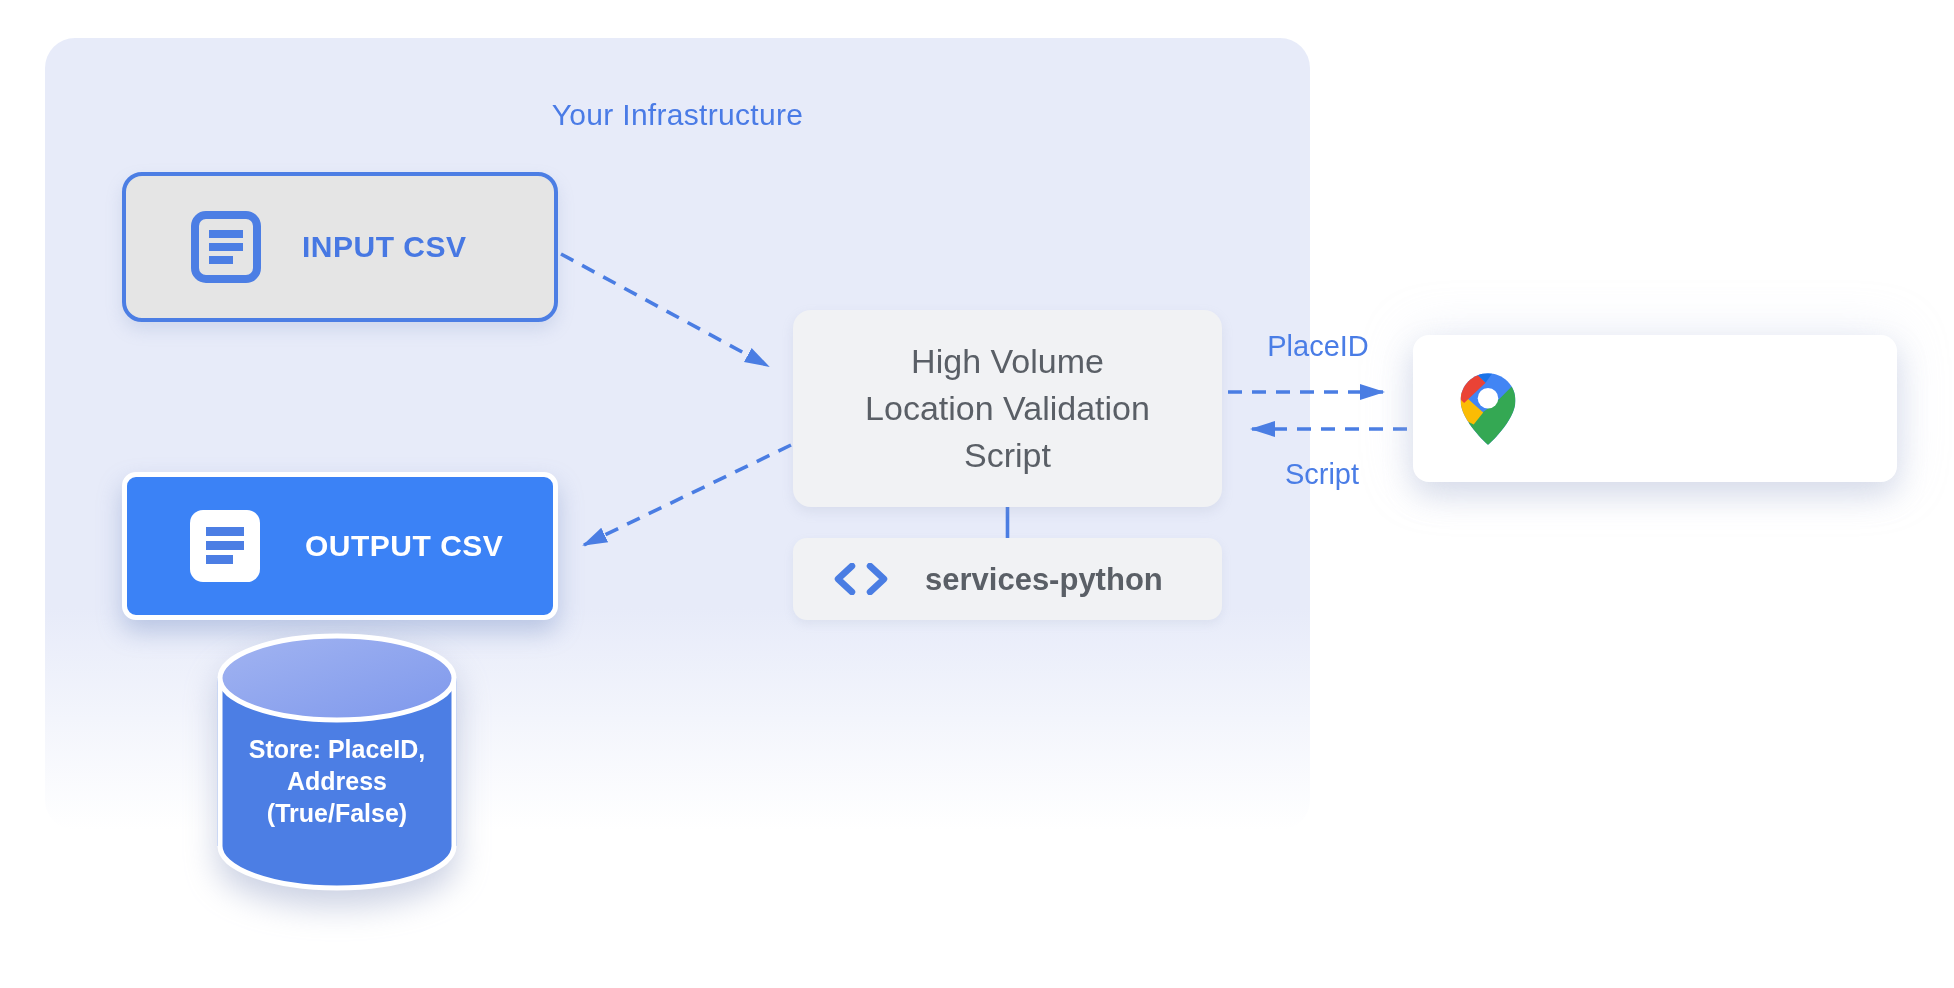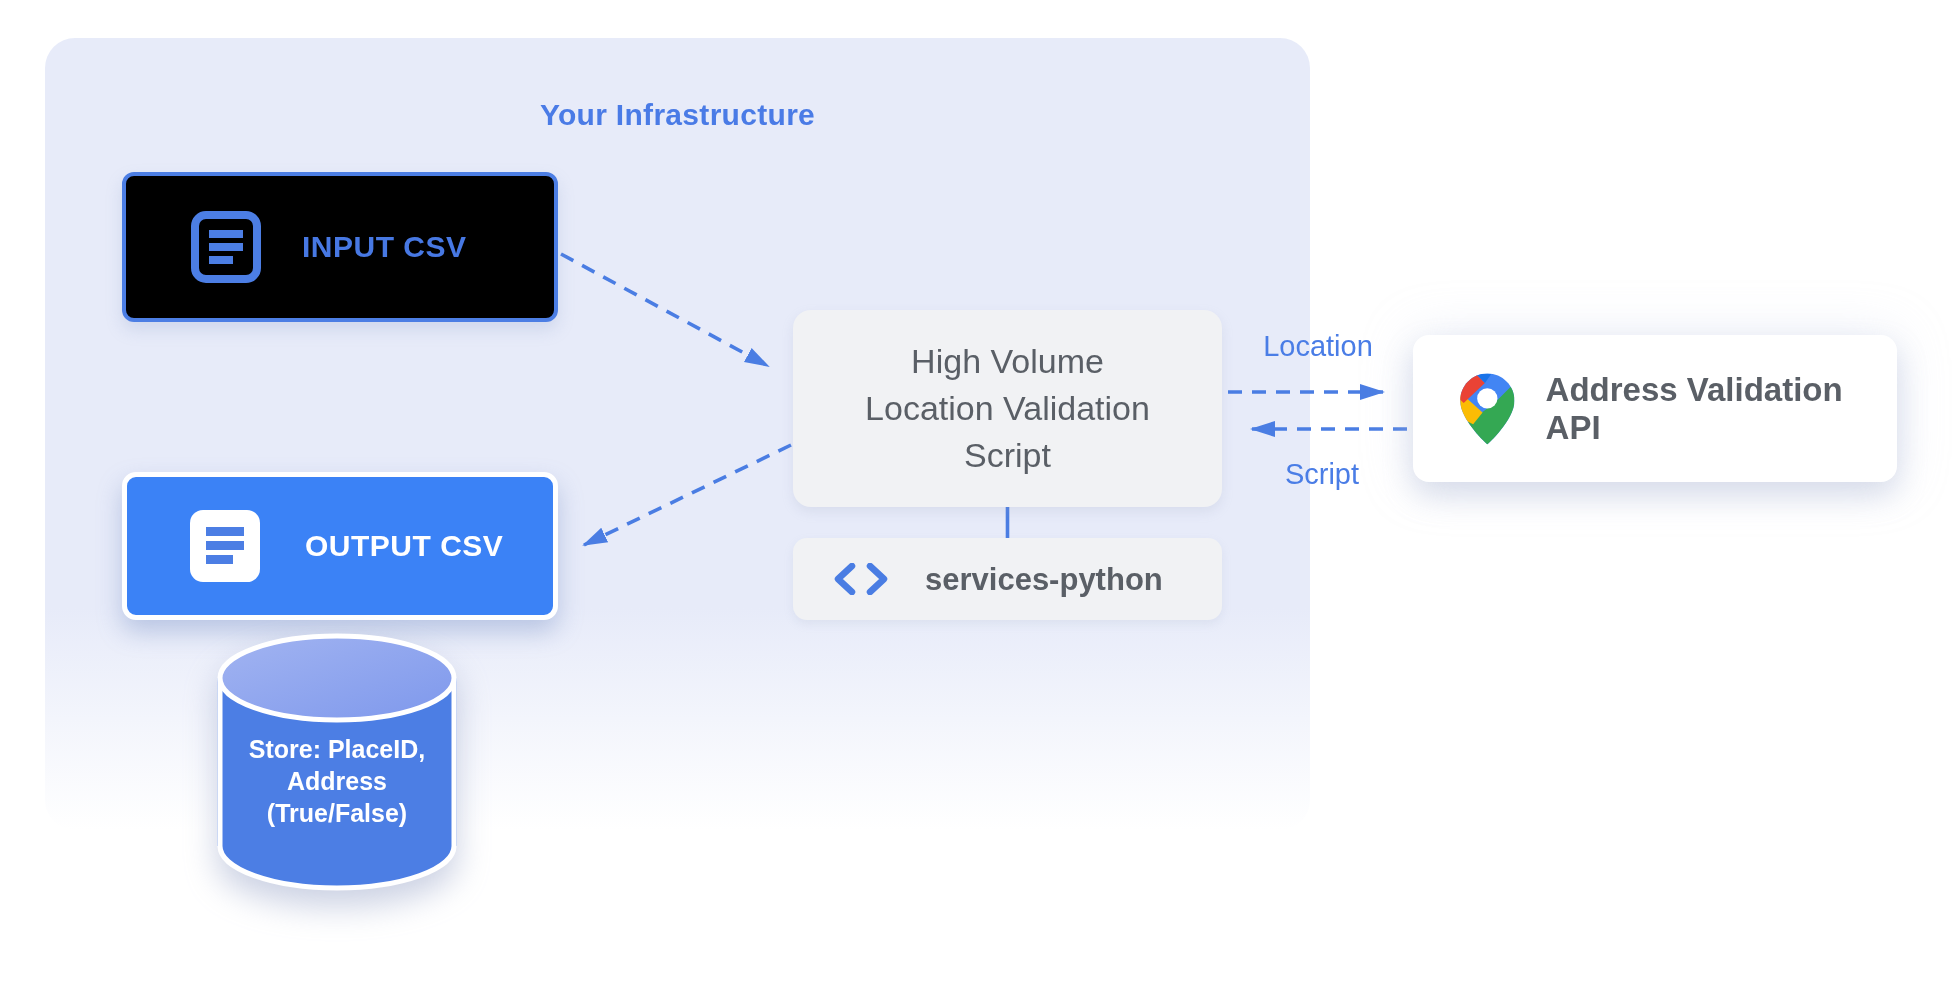--- a/index.html
+++ b/index.html
@@ -7,29 +7,29 @@
   .stage{position:relative;width:1954px;height:988px;background:#ffffff;overflow:hidden;}
 
   
   .infra{
     position:absolute;left:45px;top:38px;width:1265px;height:792px;
     border-radius:30px;
     background:linear-gradient(180deg,#e7ebf9 0%,#e7ebf9 72%,rgba(231,235,249,0) 100%);
   }
   .infra-title{
     position:absolute;left:0;right:0;top:60px;text-align:center;
-    font-size:30px;font-weight:bold;color:#4a7be6;letter-spacing:.3px;
+    font-size:30px;font-weight:normal;color:#4a7be6;letter-spacing:.3px;
   }
 
   
   .node{position:absolute;display:flex;align-items:center;box-sizing:border-box;}
 
   .input-box{
     left:122px;top:172px;width:436px;height:150px;
-    background:#000000;border:4px solid #4c7ee4;border-radius:12px;
+    background:#e5e5e5;border:4px solid #4c7ee4;border-radius:20px;
     padding-left:64px;gap:40px;
     box-shadow:0 8px 16px rgba(140,160,205,.25);
   }
   .input-box .label{font-size:30px;font-weight:bold;color:#4778e3;letter-spacing:.5px;}
 
   .output-box{
     left:122px;top:472px;width:436px;height:148px;
     background:#3b82f6;border:5px solid #ffffff;border-radius:14px;
     padding-left:62px;gap:44px;
     box-shadow:0 12px 24px rgba(115,140,195,.40);
@@ -161,19 +161,18 @@
       </defs>
       <g clip-path="url(#pinClip)">
         <rect x="-2" y="-2" width="52" height="66" fill="#4285f4"></rect>
         <polygon points="48,8 48,62 0,62 0,48 22,32 32,24" fill="#34a853"></polygon>
         <polygon points="0,16 20,34 12,44 0,38" fill="#fbbc04"></polygon>
         <polygon points="0,8 14,1 22,9 4,26 0,22" fill="#ea4335"></polygon>
         <polygon points="14,1 29,-1 22,9" fill="#1a73e8"></polygon>
         <circle cx="24" cy="22" r="8.6" fill="#ffffff"></circle>
       </g>
     </svg>
-    <span class="label">Address Validation API</span>
   </div>
 
-  <div class="edge-label location">Location</div>
+  <div class="edge-label location">PlaceID</div>
   <div class="edge-label placeid">Script</div>
 
 </div>
 
 </body></html>

